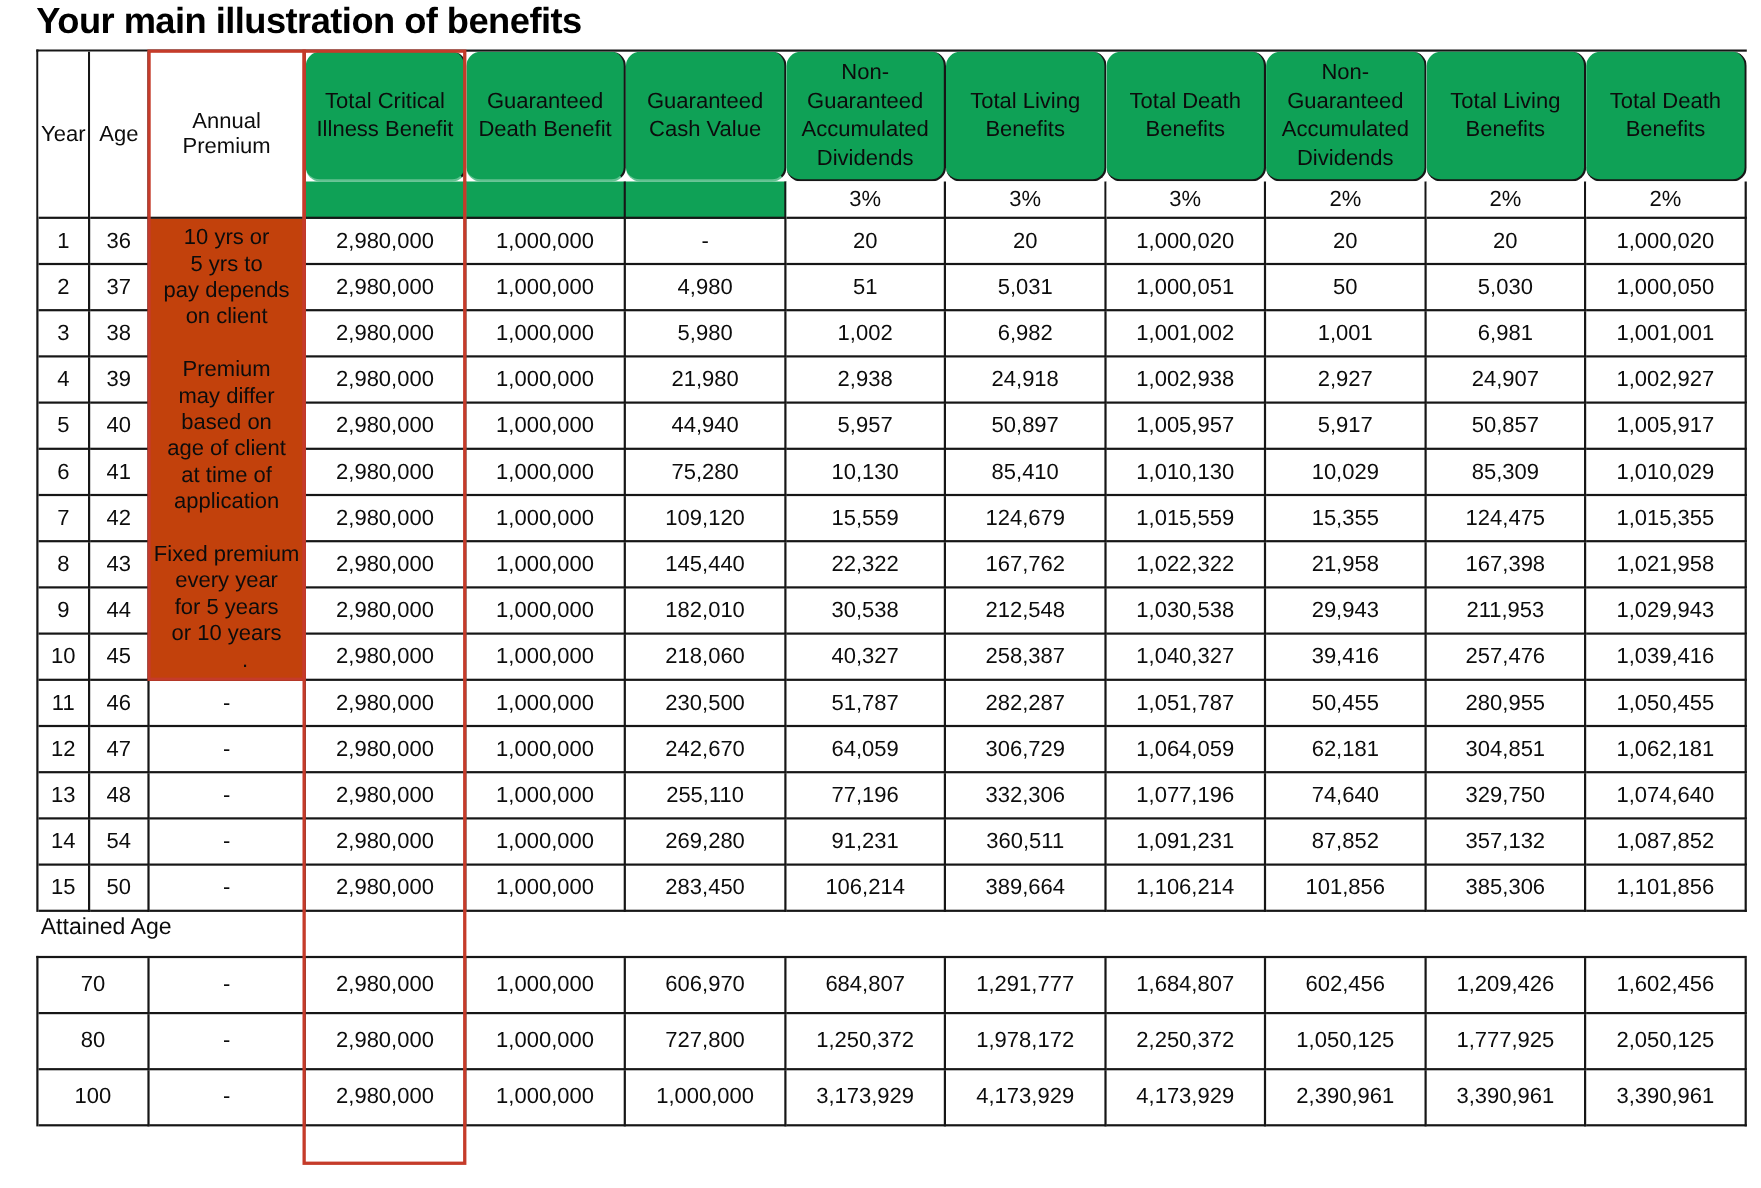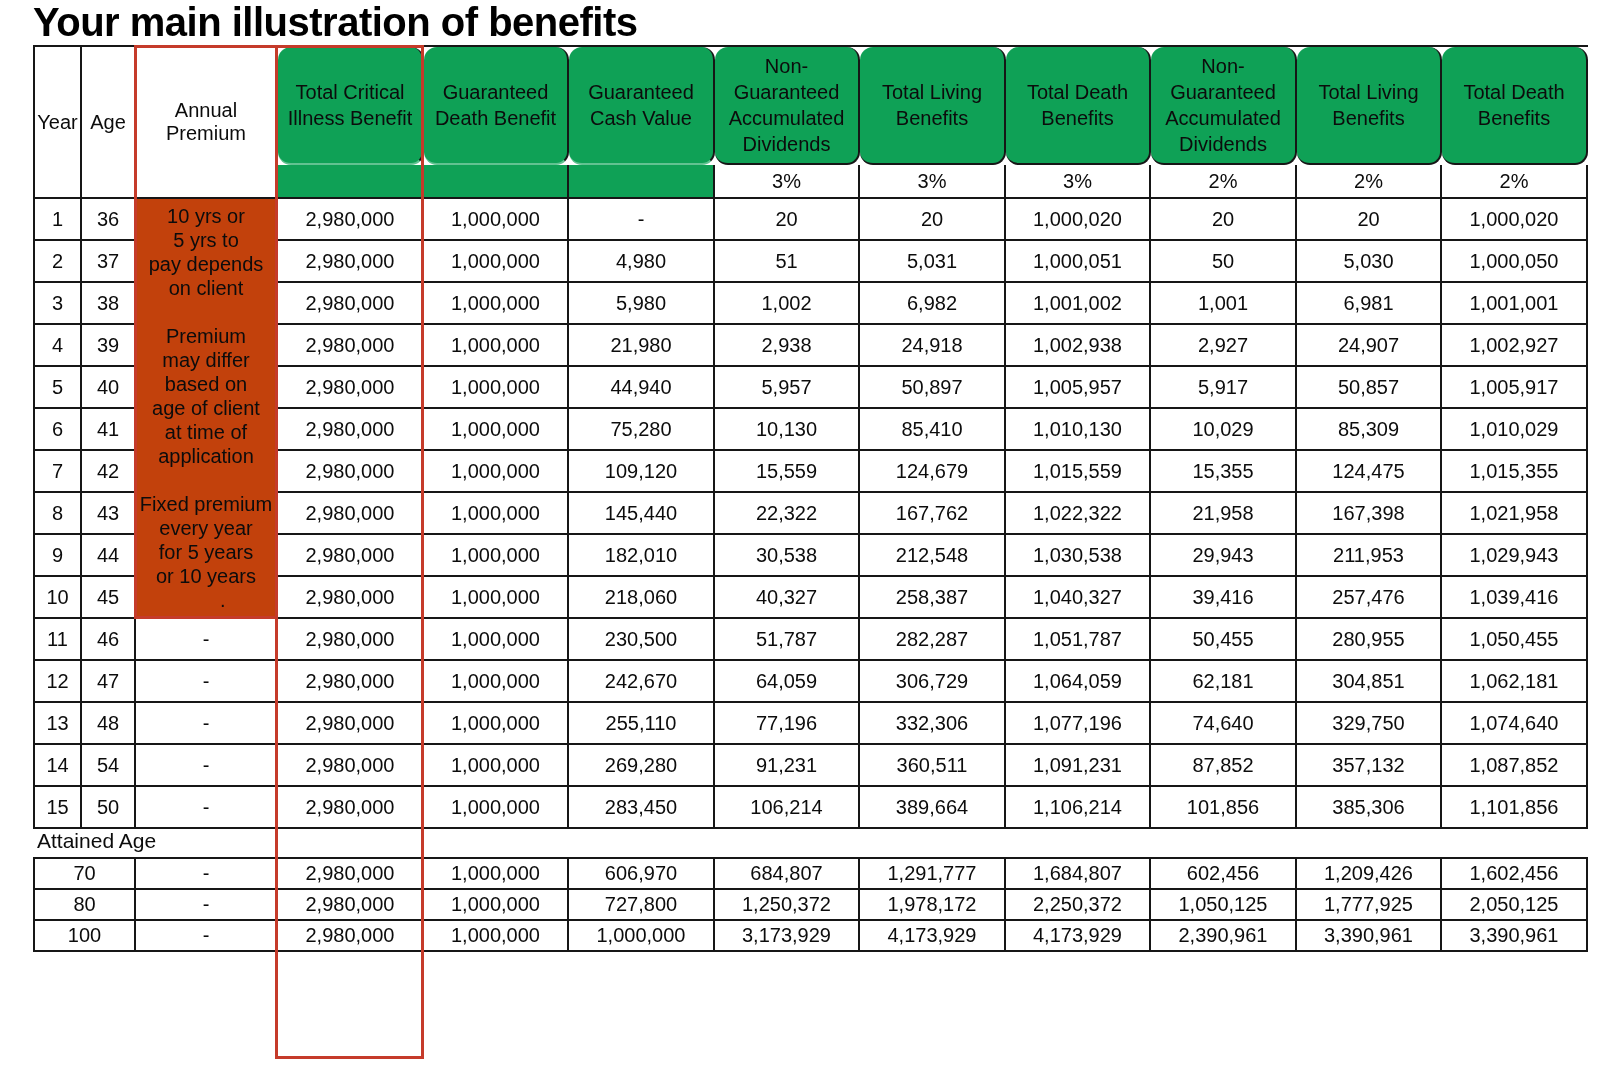--- a/index.html
+++ b/index.html
@@ -2,56 +2,56 @@
 <html style="--green: #0fa156; --red: #c53b2a; --grid: #161616;"><head>
 <meta charset="utf-8">
 <style>
   html,body{margin:0;padding:0;background:#ffffff;}
   .page{
     position:relative;width:1601px;height:1080px;background:#ffffff;
     font-family:"Liberation Sans",sans-serif;color:#0c0c0c;overflow:hidden;
   }
   .title{
     position:absolute;left:33px;top:0px;margin:0;
-    font-size:40px;font-weight:bold;color:#000;letter-spacing:-0.5px;
+    font-size:33px;font-weight:bold;color:#000;letter-spacing:-0.5px;
   }
   .tablewrap{position:absolute;left:33px;top:45px;width:1555px;}
   table.t{
     border-spacing:0;table-layout:fixed;width:1555px;box-sizing:border-box;
     border-left:2px solid var(--grid,#161616);
     border-top:2px solid var(--grid,#161616);
   }
   table.t th,table.t td{
     box-sizing:border-box;
     border-right:2px solid var(--grid,#161616);
     border-bottom:2px solid var(--grid,#161616);
     padding:0;text-align:center;vertical-align:middle;
     font-size:20px;font-weight:400;color:#0c0c0c;overflow:hidden;
   }
   tr.hmain{height:118px;}
   tr.hrates{height:34px;}
   table.main tbody tr{height:42px;}
-  table.attained tbody tr{height:31px;}
+  table.attained tbody tr{height:51px;}
   th.green{
     background:var(--green,#0fa156);color:#edf9f1;
     font-size:21px;line-height:26px;white-space:pre-line;border-radius:13px;
   }
   th.green.merge{border-bottom:2px solid rgba(255,255,255,0.35);}
   td.green-sub{background:var(--green,#0fa156);}
   td.rate{background:#ffffff;font-size:20px;}
   th.plain{background:#ffffff;font-size:20px;white-space:pre-line;}
   th.premium-head{border-bottom:none;padding-bottom:24px;font-size:21px;}
   td.note{
     text-align:left;vertical-align:top;
     padding:7px 4px 0 13px;font-size:19px;line-height:24px;
     white-space:pre-line;background:#c2410c;
   }
   .gap{
-    height:28px;display:flex;align-items:flex-end;
-    padding:0 0 4px 4px;box-sizing:border-box;
+    height:40px;display:flex;align-items:flex-end;
+    padding:0 0 14px 4px;box-sizing:border-box;
     font-size:21px;color:#0c0c0c;
   }
   .redbox{
     position:absolute;box-sizing:border-box;
     border:3px solid var(--red,#c53b2a);
     pointer-events:none;background:transparent;
   }
   .boxA{left:101px;top:0;width:144px;height:574px;}
   .boxB{left:242px;top:0;width:149px;height:1014px;}
 </style>

